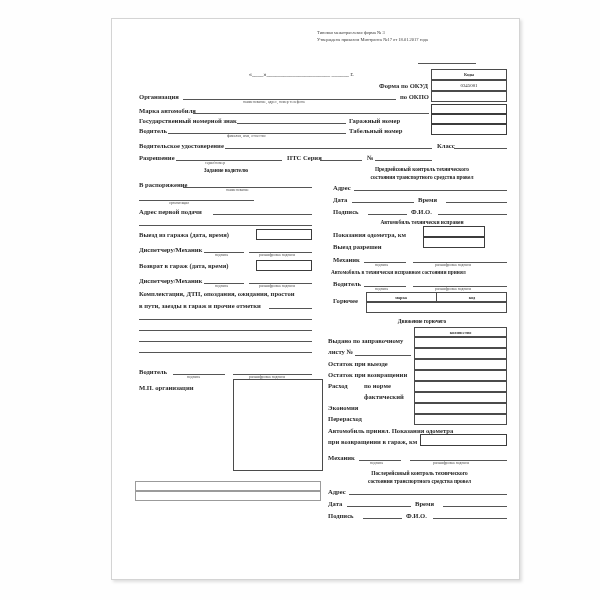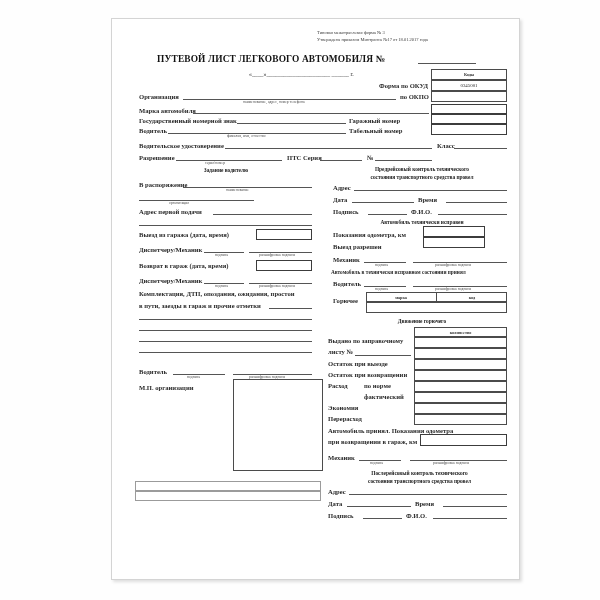--- a/index.html
+++ b/index.html
@@ -72,21 +72,20 @@
 </head>
 <body>
 
 <div id="scene">
   <div id="sheet">
     <div class="inner">
 
       <div class="hdrnote" style="left:196px; top:4px;">Типовая межотраслевая форма № 3</div>
       <div class="hdrnote" style="left:196px; top:11px;">Утверждена приказом Минтранса №17 от 18.01.2017 года</div>
 
-      <div class="title" style="left:36px; top:28px;">ПУТЕВОЙ ЛИСТ ЛЕГКОВОГО АВТОМОБИЛЯ №</div>
       <div class="rule" style="left:297px; top:37px; width:58px;"></div>
 
       <div class="t f6" style="left:128px; top:45px;">«____»______________________ ______ г.</div>
 
       <div class="box" style="left:310px; top:43px; width:76px; height:11px;"></div>
       <div class="cellhdr" style="left:310px; top:46px; width:76px;">Коды</div>
 
       <div class="box" style="left:310px; top:54px; width:76px; height:11px;"></div>
       <div class="t f5 ctr" style="left:310px; top:57px; width:76px;">0345001</div>
       <div class="t f65 b" style="left:258px; top:56px;">Форма по ОКУД</div>

